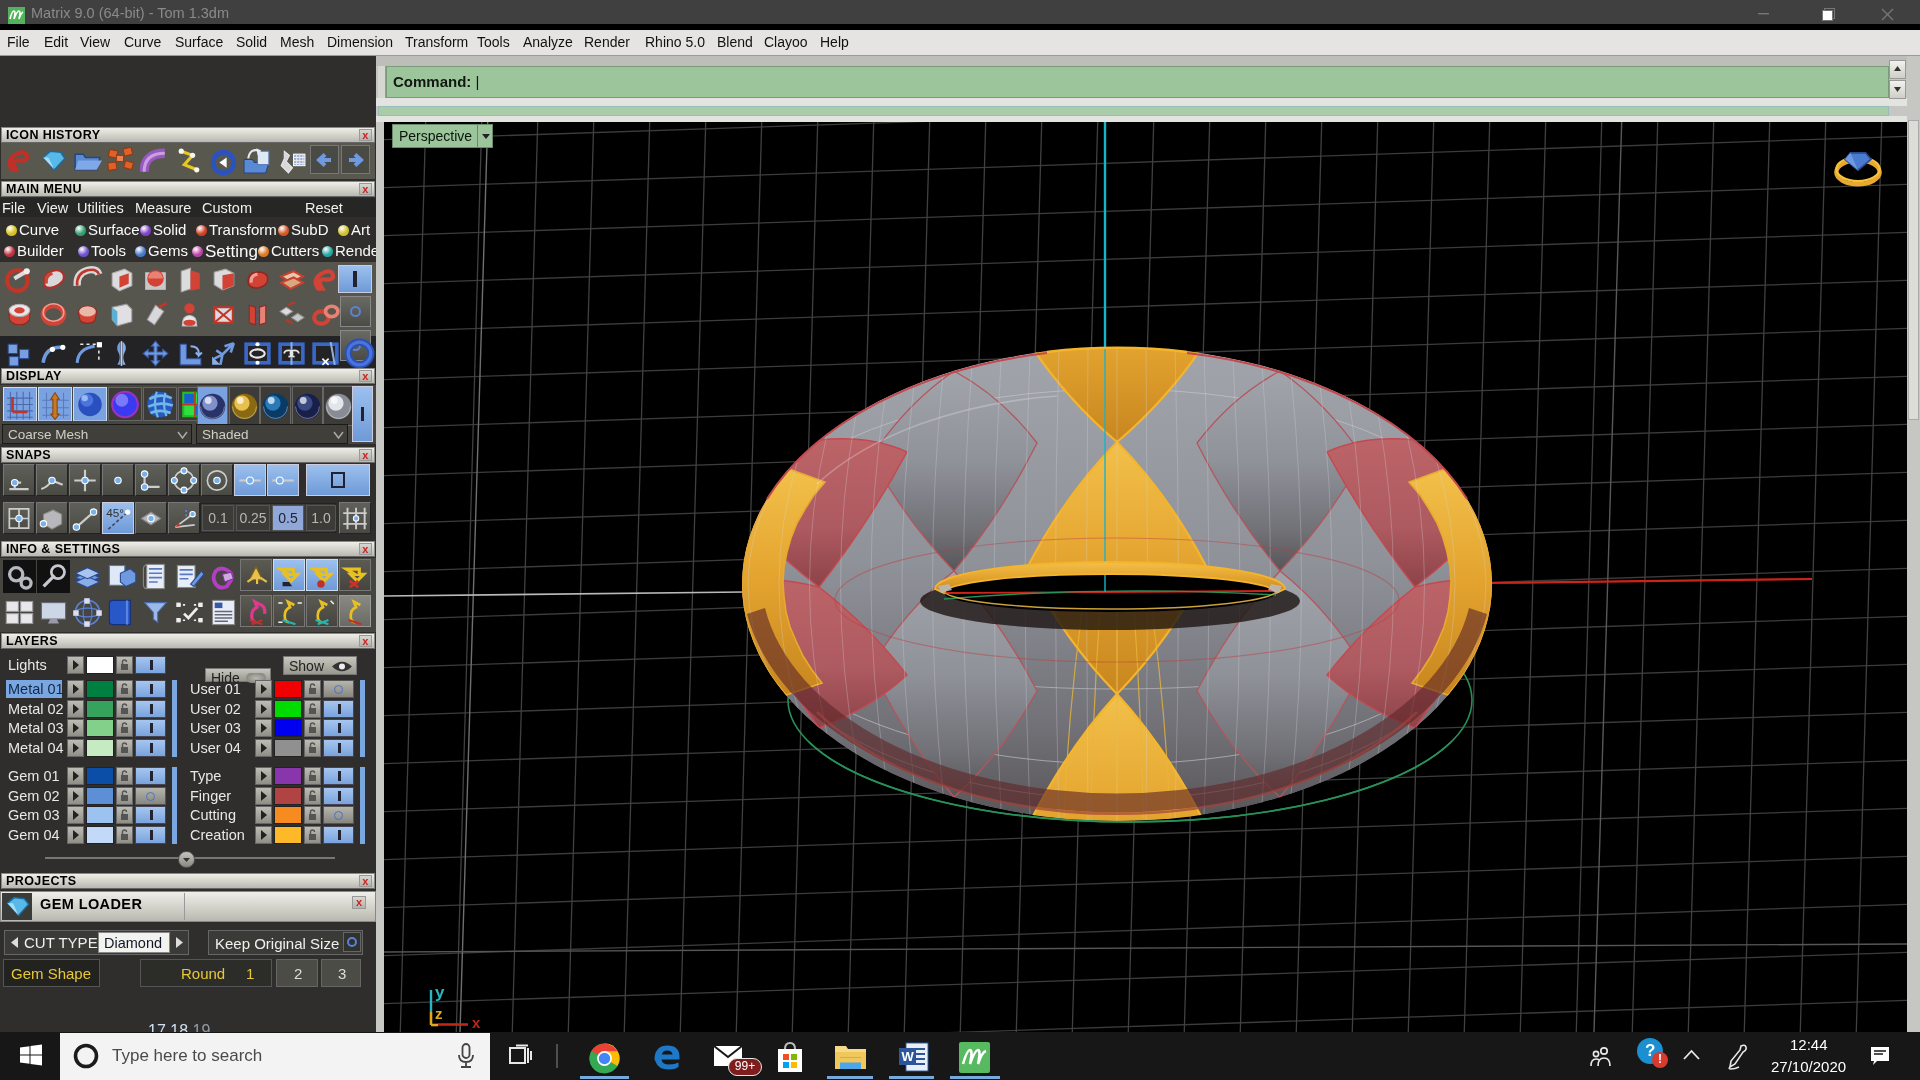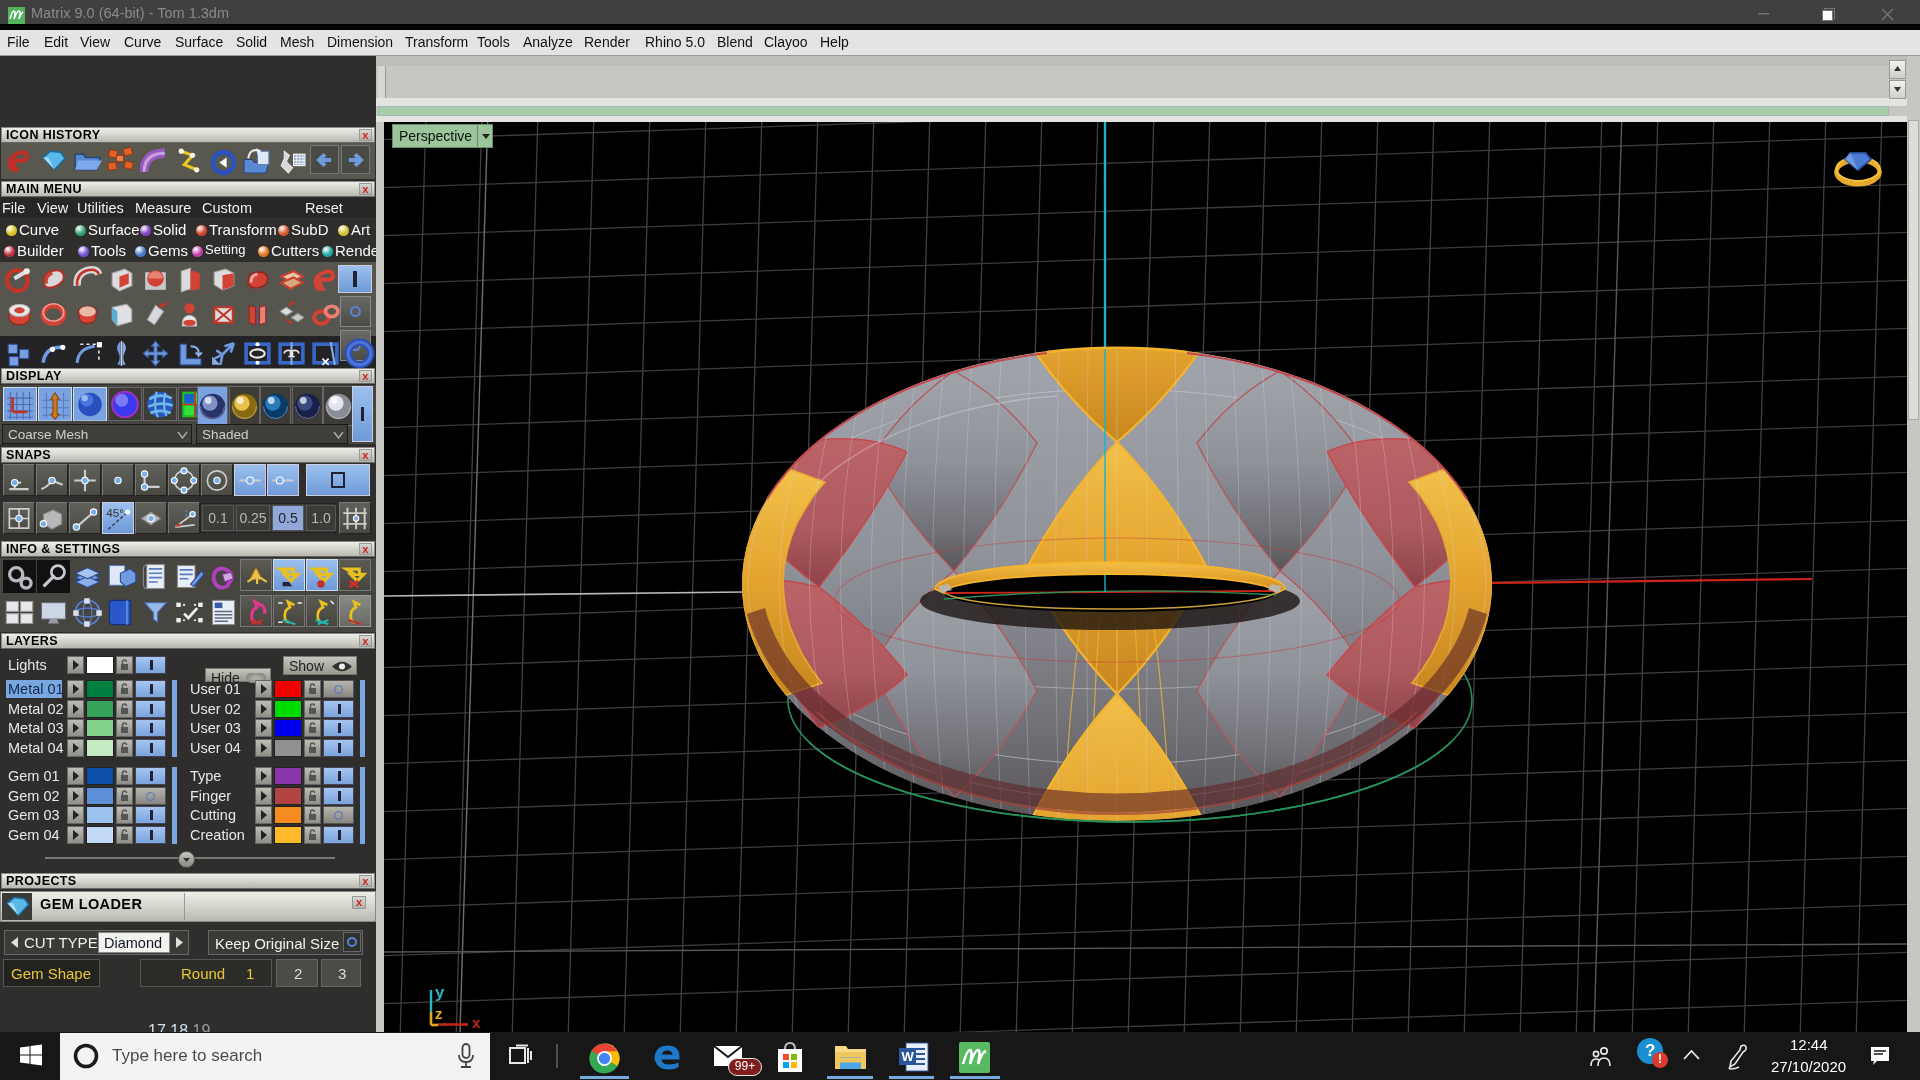--- a/index.html
+++ b/index.html
@@ -57,20 +57,23 @@
 <span style="left:584px">Render</span>
 <span style="left:645px">Rhino 5.0</span>
 <span style="left:717px">Blend</span>
 <span style="left:764px">Clayoo</span>
 <span style="left:820px">Help</span>
 </div>
 
 <div id="cmdarea">
  <div class="abs" style="left:0px;top:0px;width:1531px;height:10px;background:#bdbdba"></div>
  <div class="abs" style="left:2px;top:10px;width:8px;height:32px;background:#d6d6d2;border-right:1px solid #999"></div>
+ <div class="abs" style="left:10px;top:10px;width:1503px;height:32px;background:#9cc59c;border:1px solid #7a9a7a">
+   <span style="position:absolute;left:6px;top:6px;font-weight:bold;font-size:15px;color:#101810">Command: <span style="font-weight:normal">|</span></span>
+ </div>
  <div class="abs" style="left:0px;top:42px;width:1531px;height:8px;background:#e3e3e0"></div>
  <div class="abs" style="left:2px;top:50px;width:1511px;height:10px;background:#a9cda9;border:1px solid #9bb"></div>
  <div class="abs" style="left:0px;top:60px;width:1531px;height:6px;background:#e3e3e0"></div>
 </div>
 
 <div id="viewport"></div>
 <svg style="position:absolute;left:384px;top:122px" width="1523" height="910" viewBox="0 0 1523 910">
 <defs>
 <linearGradient id="gbase" x1="0" y1="0" x2="0" y2="1">
         <stop offset="0" stop-color="#a2a4ac"></stop>
@@ -354,21 +357,21 @@
     <span class="abs" style="left:291px;top:165px;font-size:15px;color:#fafafa">SubD</span>
 <span class="abs" style="left:338px;top:169px;width:11px;height:11px;border-radius:50%;background:radial-gradient(circle at 35% 30%, #fff, #d0c030 55%, #d0c030)"></span>
     <span class="abs" style="left:351px;top:165px;font-size:15px;color:#fafafa">Art</span>
 <span class="abs" style="left:4px;top:190px;width:11px;height:11px;border-radius:50%;background:radial-gradient(circle at 35% 30%, #fff, #c03040 55%, #c03040)"></span>
     <span class="abs" style="left:17px;top:186px;font-size:15px;color:#fafafa">Builder</span>
 <span class="abs" style="left:78px;top:190px;width:11px;height:11px;border-radius:50%;background:radial-gradient(circle at 35% 30%, #fff, #7050d0 55%, #7050d0)"></span>
     <span class="abs" style="left:91px;top:186px;font-size:15px;color:#fafafa">Tools</span>
 <span class="abs" style="left:135px;top:190px;width:11px;height:11px;border-radius:50%;background:radial-gradient(circle at 35% 30%, #fff, #4878c8 55%, #4878c8)"></span>
     <span class="abs" style="left:148px;top:186px;font-size:15px;color:#fafafa">Gems</span>
 <span class="abs" style="left:192px;top:190px;width:11px;height:11px;border-radius:50%;background:radial-gradient(circle at 35% 30%, #fff, #c040a8 55%, #c040a8)"></span>
-    <span class="abs" style="left:205px;top:186px;font-size:13px;color:#fafafa">Setting</span>
+    <span class="abs" style="left:205px;top:186px;font-size:17px;color:#fafafa">Setting</span>
 <span class="abs" style="left:258px;top:190px;width:11px;height:11px;border-radius:50%;background:radial-gradient(circle at 35% 30%, #fff, #e07820 55%, #e07820)"></span>
     <span class="abs" style="left:271px;top:186px;font-size:15px;color:#fafafa">Cutters</span>
 <span class="abs" style="left:322px;top:190px;width:11px;height:11px;border-radius:50%;background:radial-gradient(circle at 35% 30%, #fff, #20a8a0 55%, #20a8a0)"></span>
     <span class="abs" style="left:335px;top:186px;font-size:15px;color:#fafafa">Render</span>
 <div class="abs" style="left:0px;top:206px;width:376px;height:74px;background:#57564e"></div>
 <div class="abs" style="left:0px;top:280px;width:376px;height:34px;background:#232325"></div>
 <div class="irow" style="left:4px;top:208px">
       <div class="ic">
         <svg width="33" height="33" viewBox="0 0 30 30">
           <circle cx="13" cy="16" r="10" fill="none" stroke="#c23527" stroke-width="4"></circle>

